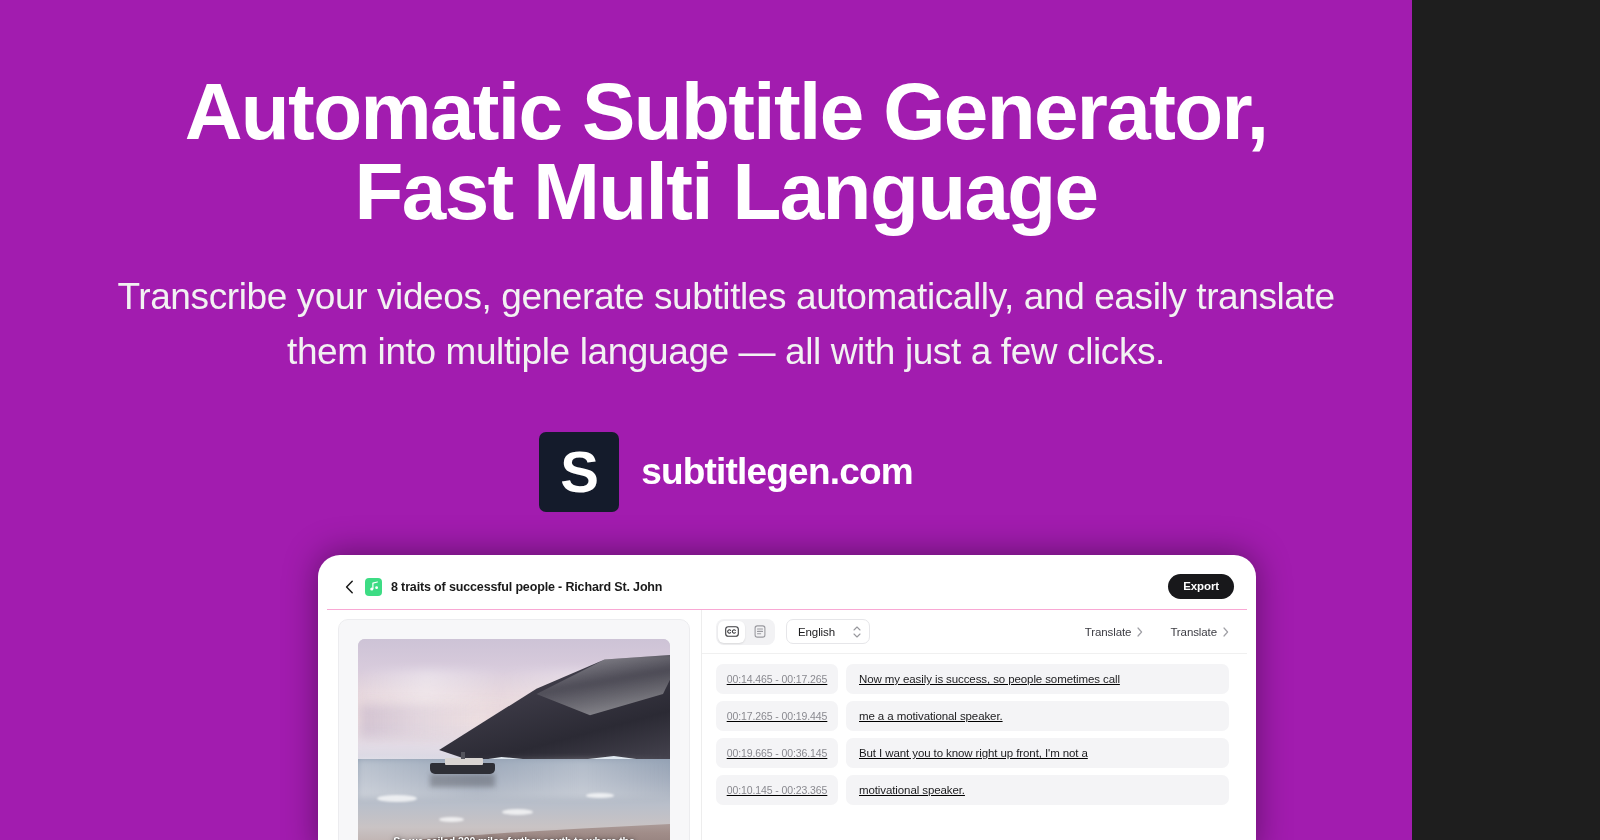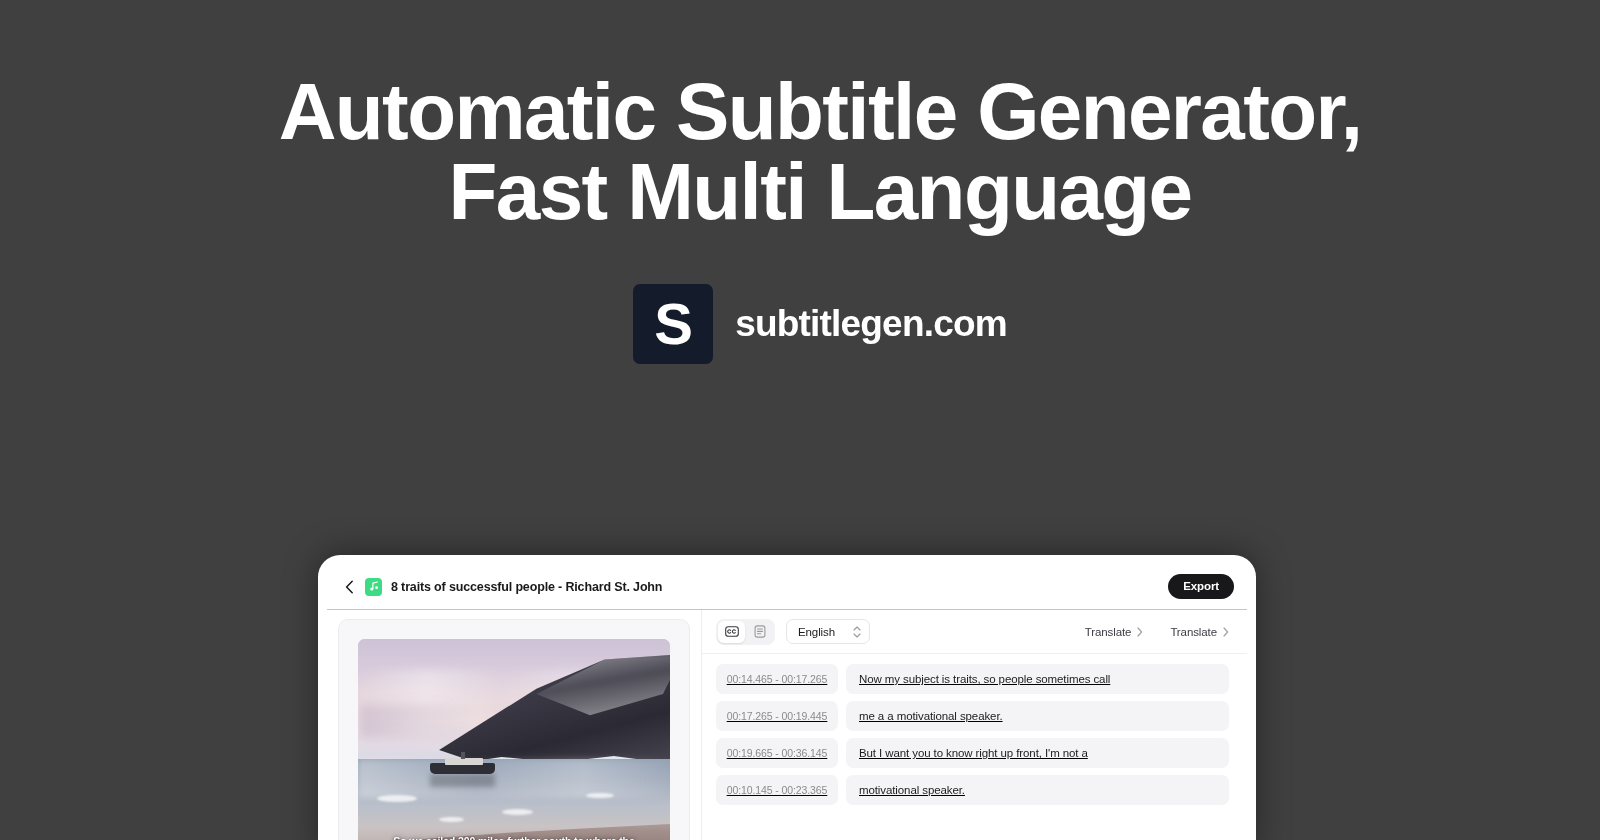--- a/index.html
+++ b/index.html
@@ -11,23 +11,23 @@
   }
 
   body {
     background: #1e1e1e;
     font-family: "Liberation Sans", sans-serif;
     -webkit-font-smoothing: antialiased;
   }
 
   .page {
     position: relative;
-    width: 1600px;
+    width: 1412px;
     height: 840px;
-    background: #404040;
+    background: #a21caf;
     overflow: hidden;
     padding-left: 40px;
   }
 
   
   .hero {
     padding-top: 72px;
     text-align: center;
   }
 
@@ -470,20 +470,21 @@
   }
 </style>
 </head>
 <body>
 
 <div class="page">
 
   <div class="hero">
     <h1 class="headline">Automatic Subtitle Generator, Fast Multi Language</h1>
 
+    <p class="subhead">Transcribe your videos, generate subtitles automatically, and easily translate them into multiple language — all with just a few clicks.</p>
 
     <div class="brand">
       <div class="brand-logo">
         <span>S</span>
       </div>
       <div class="brand-name">subtitlegen.com</div>
     </div>
   </div>
 
   <div class="app-window">
@@ -587,21 +588,21 @@
                     <path d="M1 1l3.6 4L1 9" stroke="currentColor" stroke-width="1.2" stroke-linecap="round" stroke-linejoin="round"></path>
                   </svg>
                 </span>
               </div>
             </div>
           </div>
 
           <div class="sub-list">
             <div class="sub-row">
               <div class="time-chip">00:14.465 - 00:17.265</div>
-              <div class="sub-text">Now my subject is traits, so people sometimes call</div>
+              <div class="sub-text">Now my easily is success, so people sometimes call</div>
             </div>
             <div class="sub-row">
               <div class="time-chip">00:17.265 - 00:19.445</div>
               <div class="sub-text">me a a motivational speaker.</div>
             </div>
             <div class="sub-row">
               <div class="time-chip">00:19.665 - 00:36.145</div>
               <div class="sub-text">But I want you to know right up front, I'm not a</div>
             </div>
             <div class="sub-row">

